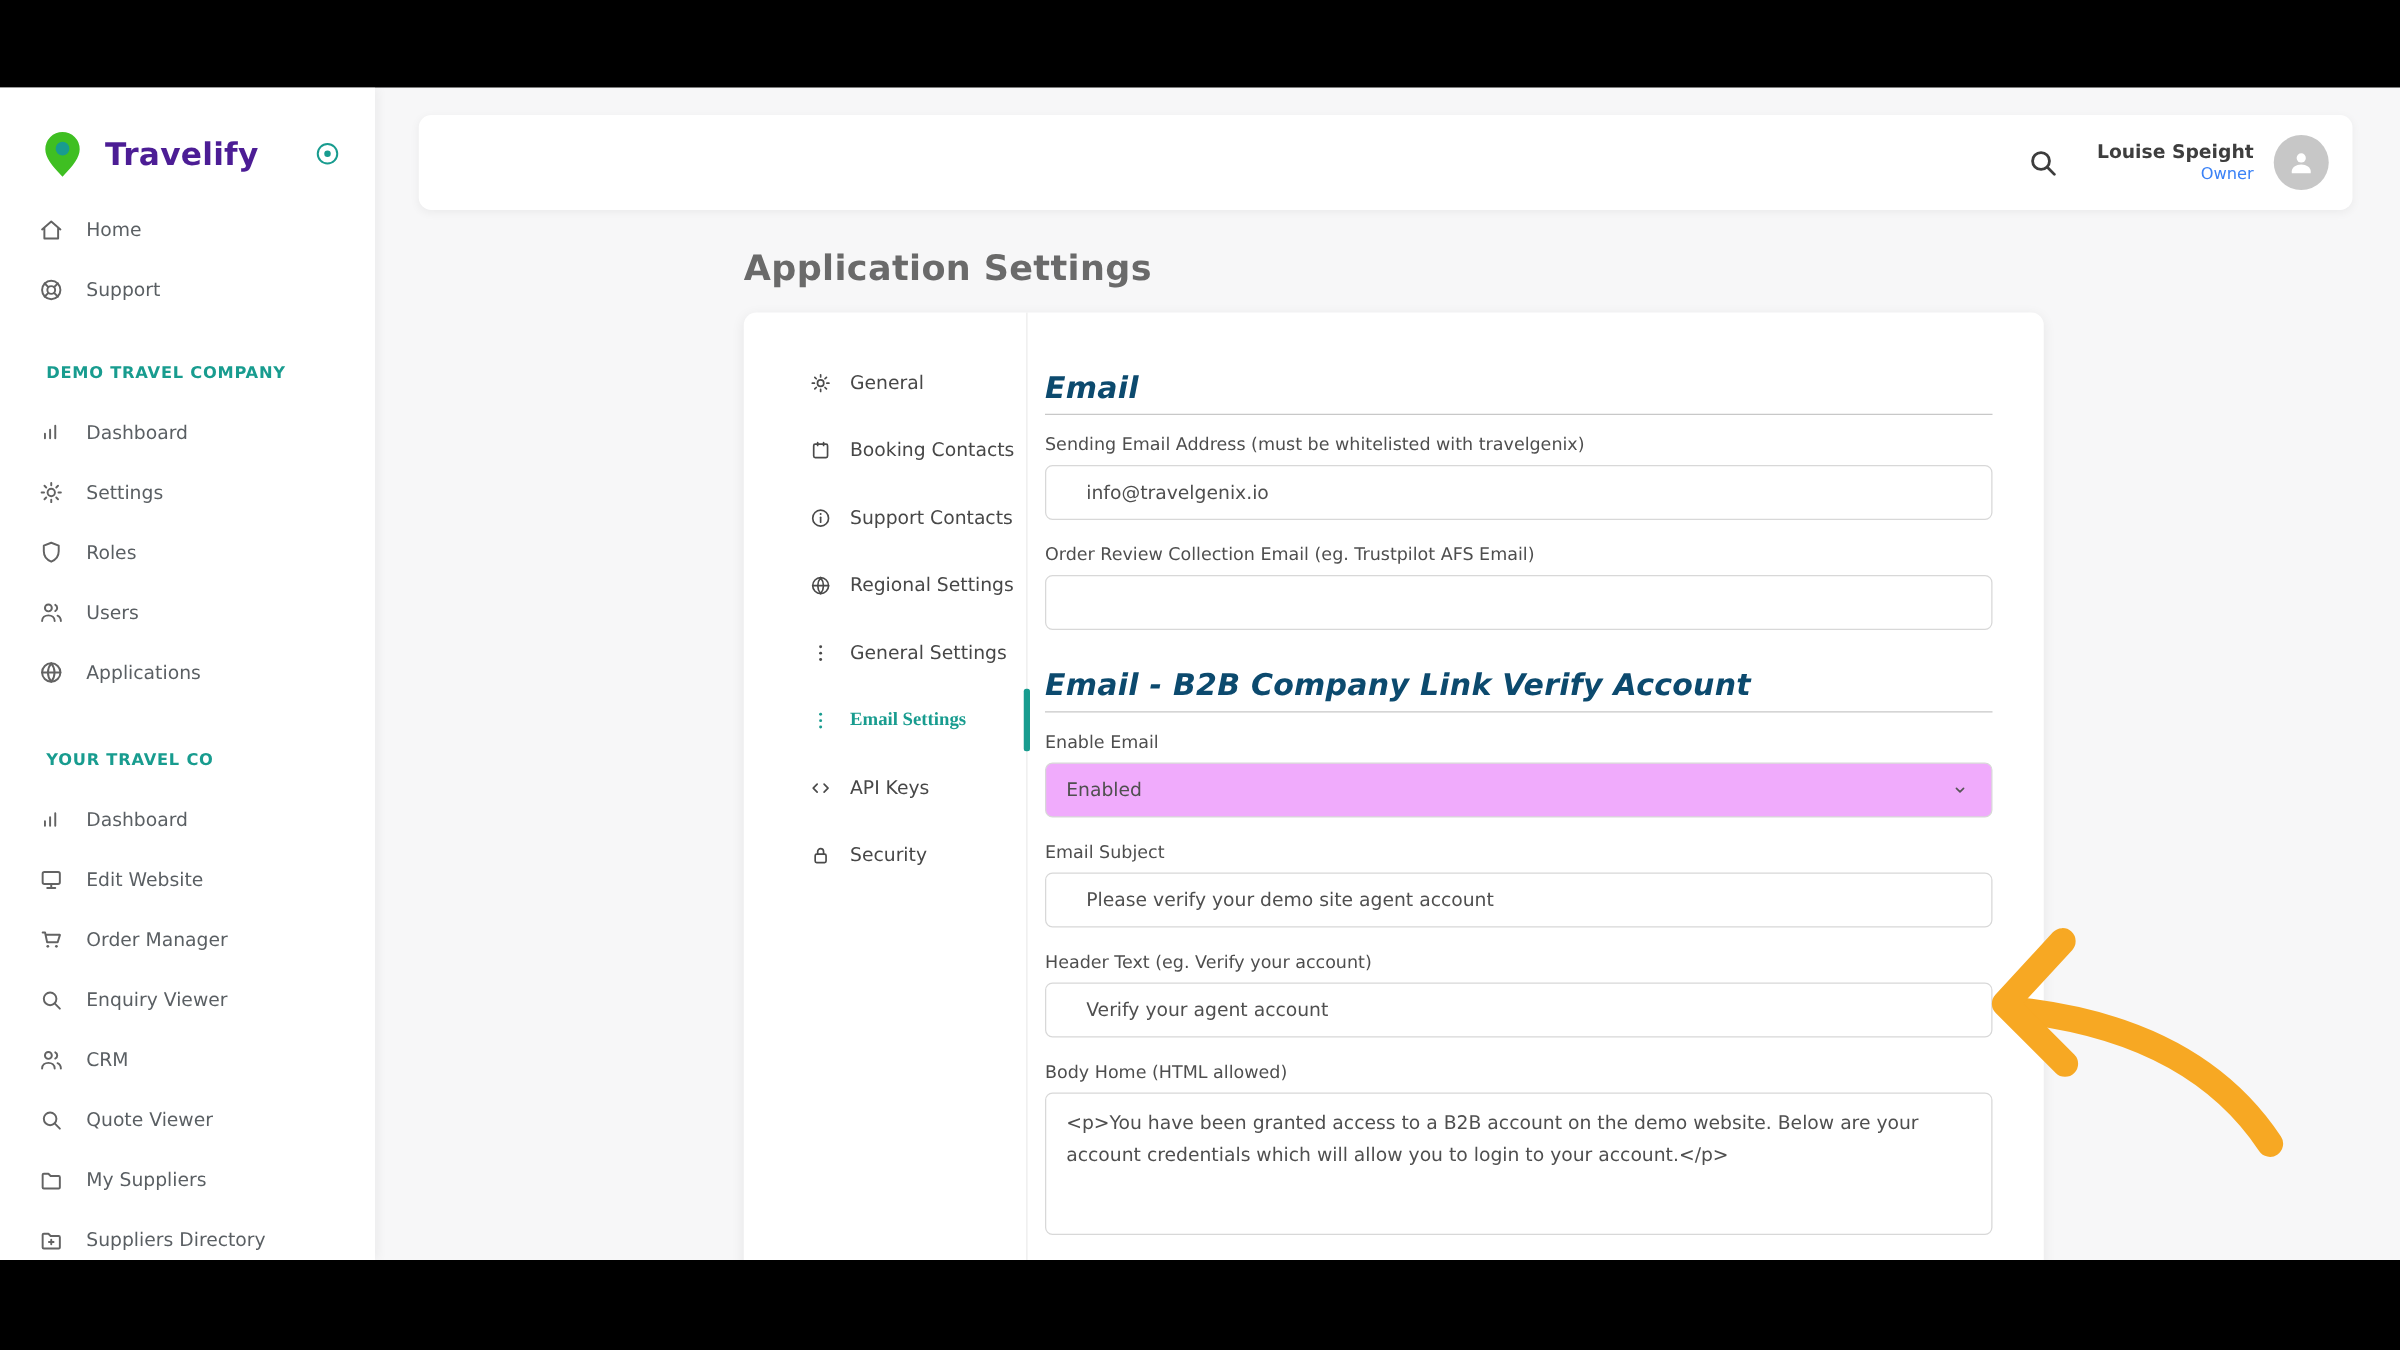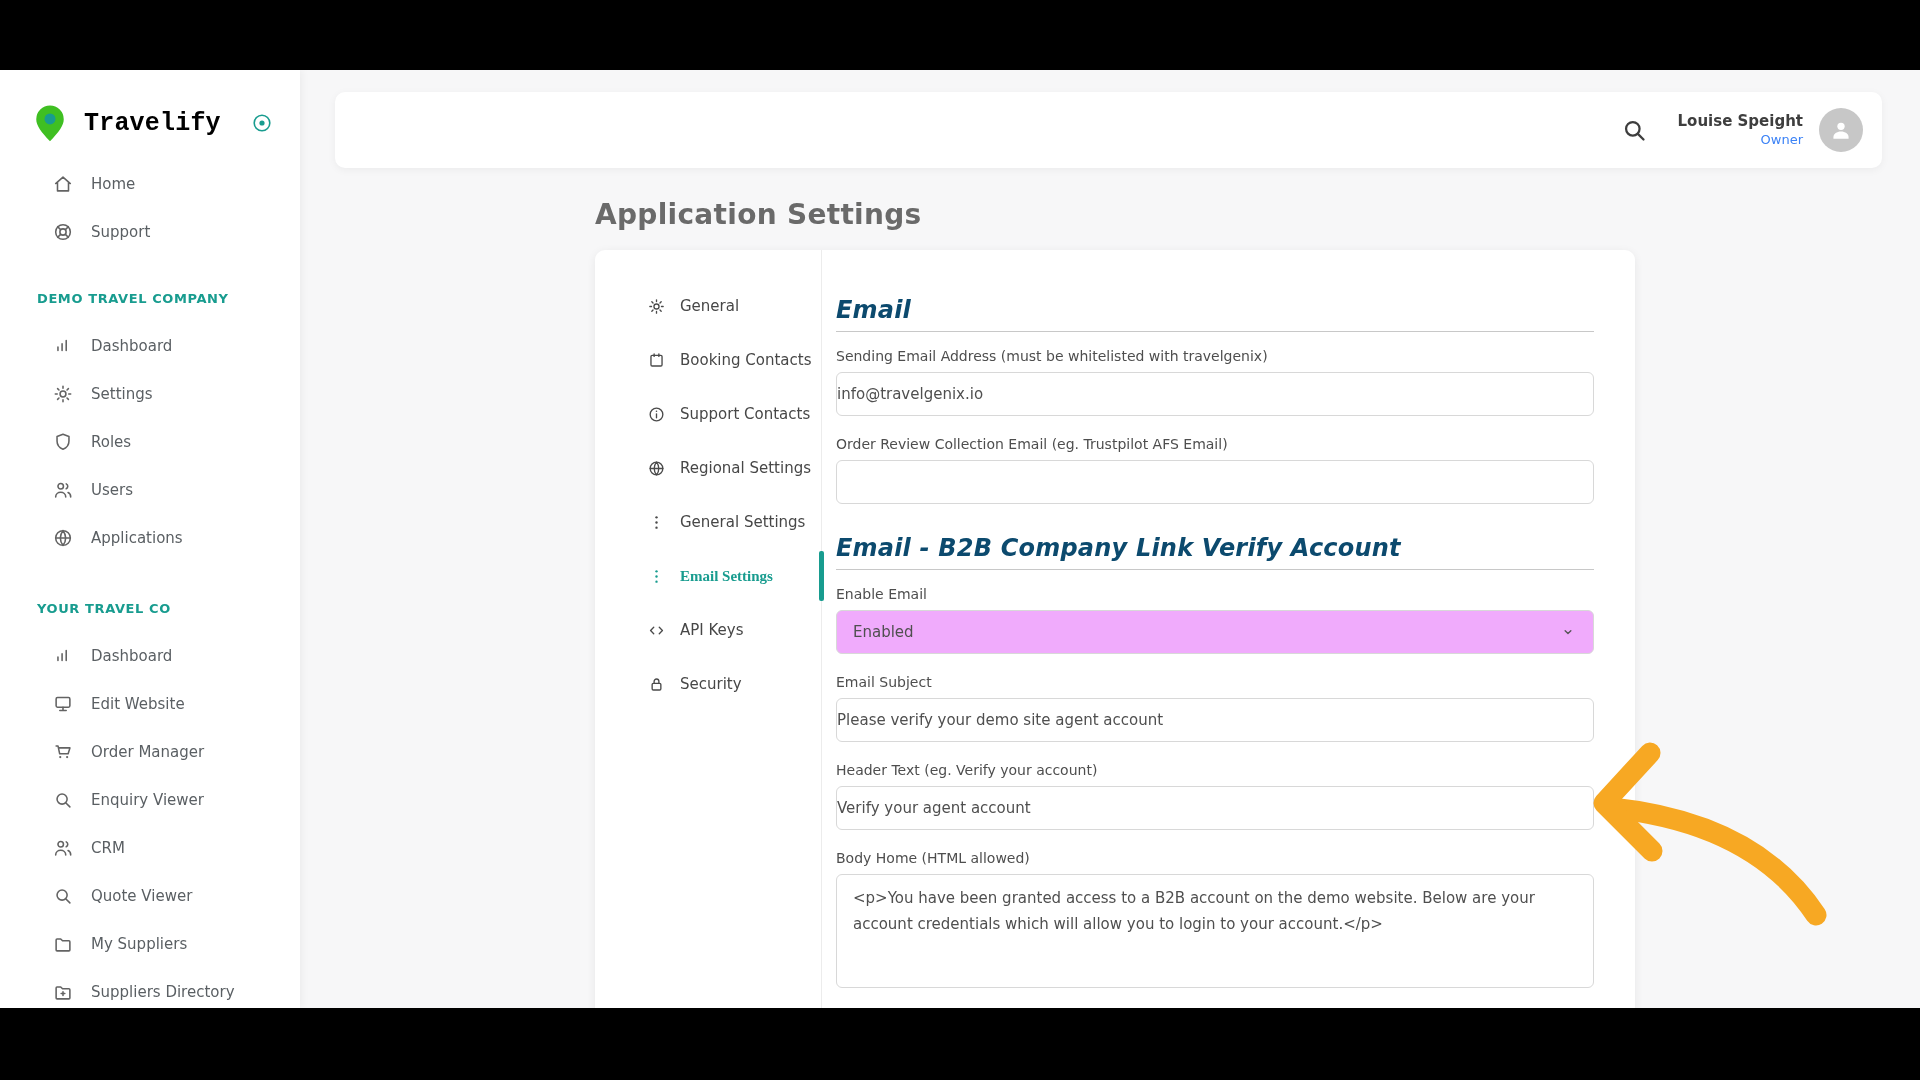--- a/index.html
+++ b/index.html
@@ -8,25 +8,25 @@
 
   .stage { position:relative; width:1920px; height:1080px; background:#000; overflow:hidden; }
   .screen { position:absolute; top:70px; left:0; width:1920px; height:938px;
             background:#f7f7f8; display:flex; overflow:hidden; }
 
   
   .sidebar { width:300px; min-width:300px; background:#fff; height:100%;
              box-shadow:2px 0 8px rgba(0,0,0,.05); z-index:2; }
   .logo-row { display:flex; align-items:center; margin:26px 26px 0 28px; height:54px; }
   .logo-row .pin { width:44px; height:44px; }
-  .brand-name { font-size:25px; font-weight:700; color:#000000; margin-left:12px; letter-spacing:.2px; flex:1;font-family:Liberation Mono, monospace; }
+  .brand-name { font-size:25px; font-weight:700; color:#4c1d95; margin-left:12px; letter-spacing:.2px; flex:1; }
   .toggle-icon { width:24px; height:24px; cursor:pointer; }
 
   nav { margin-top:10px; }
-  .nav-item { height:48px; display:flex; align-items:center; padding-left:52px; cursor:pointer; }
+  .nav-item { height:48px; display:flex; align-items:center; padding-left:30px; cursor:pointer; }
   .nav-item svg { width:22px; height:22px; min-width:22px; }
   .nav-item .lbl { margin-left:17px; font-size:15px; color:#5a5f63; }
   .nav-heading { height:48px; display:flex; align-items:center; padding-left:37px;
                  font-size:13px; font-weight:700; color:#189c8f; letter-spacing:.6px; }
   .nav-heading.first { margin-top:18px; }
   .nav-heading.second { margin-top:22px; }
 
   .oicon { fill:none; stroke:#636363; stroke-width:1.7; stroke-linecap:round; stroke-linejoin:round; }
   .oicon .fdot { fill:#636363; stroke:none; }
 
@@ -61,21 +61,21 @@
   .tab.active::after { content:""; position:absolute; right:-3px; top:2px; width:5px; height:50px;
                        background:#189c8f; border-radius:2px; }
 
   .form { flex:1; padding:0 41px 0 14px; }
   .form-h2 { font-size:24px; font-weight:600; color:#0c4a6e; margin-top:46px; letter-spacing:.2px;font-style:italic; }
   .form-h2.second { margin-top:30px; }
   .rule { border:none; border-top:1px solid #c8c8c8; margin-top:7px; }
   .f-label { font-size:14px; color:#4e4e4e; margin:20px 0 8px; }
   .f-label.tight { margin-top:16px; }
   .f-input { width:100%; height:44px; border:1px solid #d8d8d8; border-radius:6px;
-             padding:0 0; font-size:15px; color:#4f4f4f; background:#fff; outline:none;
+             padding:0 32px; font-size:15px; color:#4f4f4f; background:#fff; outline:none;
              font-family:"DejaVu Sans","Liberation Sans",sans-serif; }
   .f-select { width:100%; height:44px; border:1px solid #d8d8d8; border-radius:6px;
               padding:0 16px; display:flex; align-items:center; justify-content:space-between;
               font-size:15px; color:#4f4f4f; cursor:pointer; background:#f0abfc; }
   .f-select svg { width:18px; height:18px; fill:none; stroke:#555; stroke-width:1.8;
                   stroke-linecap:round; stroke-linejoin:round; }
   .f-textarea { width:100%; height:114px; border:1px solid #d8d8d8; border-radius:6px;
                 padding:10px 16px; font-size:15px; color:#4f4f4f; line-height:1.75; resize:none;
                 outline:none; font-family:"DejaVu Sans","Liberation Sans",sans-serif; background:#fff; }
 

